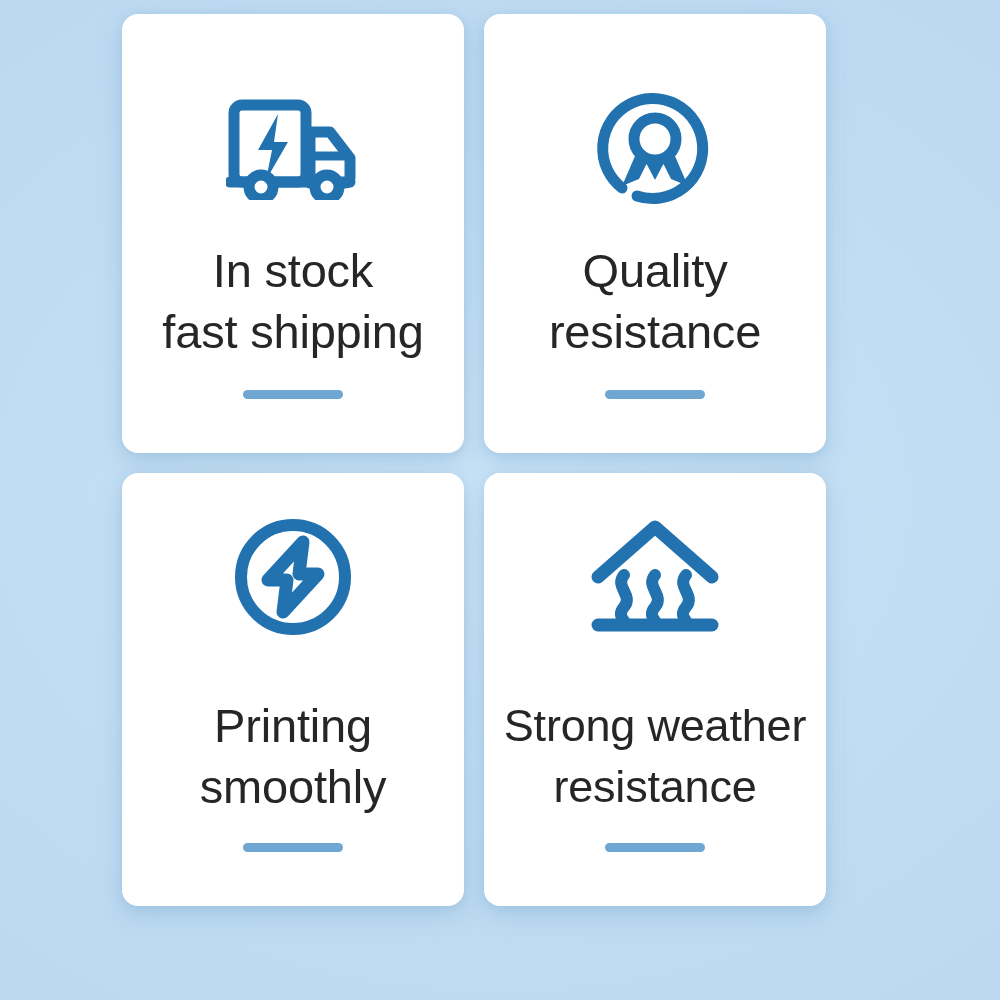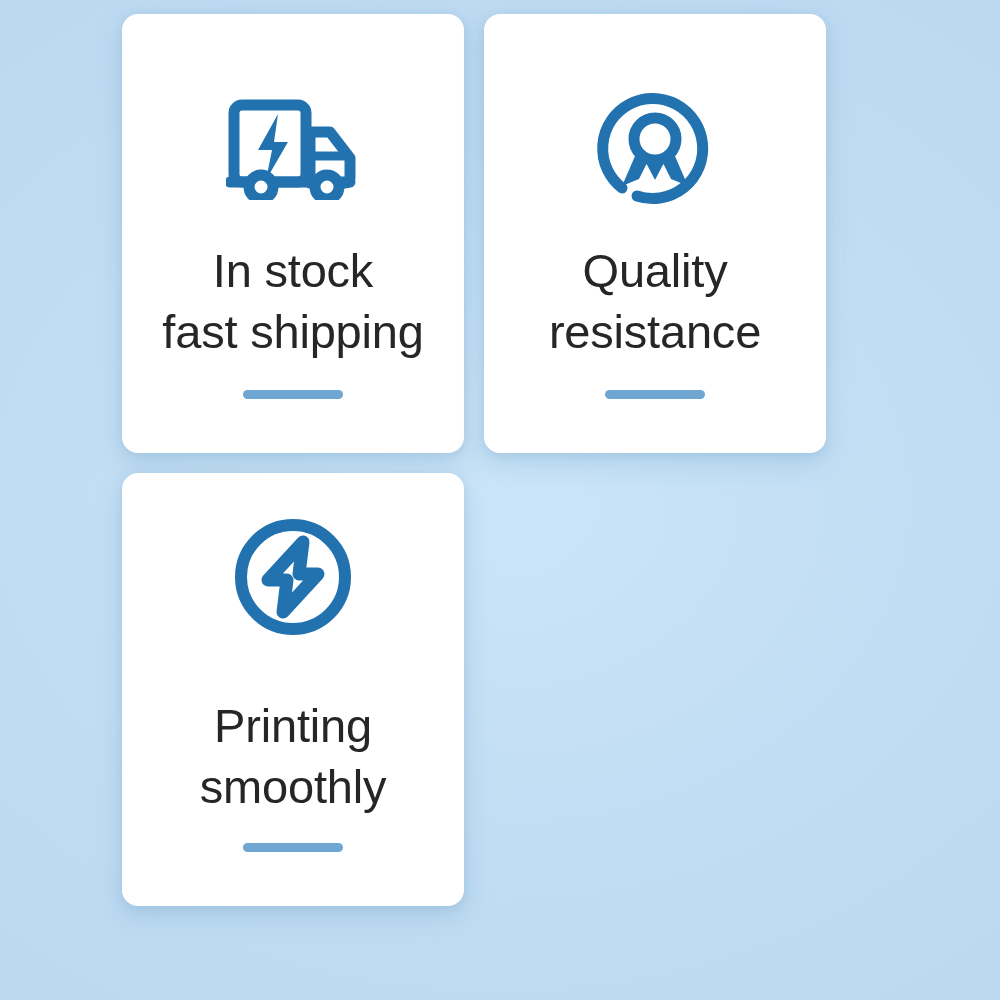--- a/index.html
+++ b/index.html
@@ -140,15 +140,32 @@
         <svg width="126" height="126" viewBox="0 0 126 126" fill="none" xmlns="http://www.w3.org/2000/svg">
           <circle cx="63" cy="63" r="52" stroke="#2272b0" stroke-width="12" fill="none"></circle>
           <path d="M73 28 L38 66 H57 L53 98 L88 60 H69 Z" stroke="#2272b0" stroke-width="13" stroke-linejoin="round" stroke-linecap="round" fill="none"></path>
         </svg>
       </div>
       <h3 class="card-title">Printing
 smoothly</h3>
       <div class="accent-bar"></div>
     </div>
 
+    <div class="card card-r2 wide">
+      <div class="icon-wrap">
+        <svg width="134" height="120" viewBox="0 0 134 120" fill="none" xmlns="http://www.w3.org/2000/svg">
+
+          <path d="M10 60 L67 10 L124 60" stroke="#2272b0" stroke-width="13" stroke-linecap="round" stroke-linejoin="round" fill="none"></path>
+
+          <path d="M36 58 C26 70 46 78 36 90 C30 97 34 101 36 104" stroke="#2272b0" stroke-width="12" stroke-linecap="round" fill="none"></path>
+          <path d="M67 58 C57 70 77 78 67 90 C61 97 65 101 67 104" stroke="#2272b0" stroke-width="12" stroke-linecap="round" fill="none"></path>
+          <path d="M98 58 C88 70 108 78 98 90 C92 97 96 101 98 104" stroke="#2272b0" stroke-width="12" stroke-linecap="round" fill="none"></path>
+
+          <line x1="10" y1="108" x2="124" y2="108" stroke="#2272b0" stroke-width="13" stroke-linecap="round"></line>
+        </svg>
+      </div>
+      <h3 class="card-title">Strong weather
+resistance</h3>
+      <div class="accent-bar"></div>
+    </div>
 
   </div>
 </div>
 
 </body></html>

